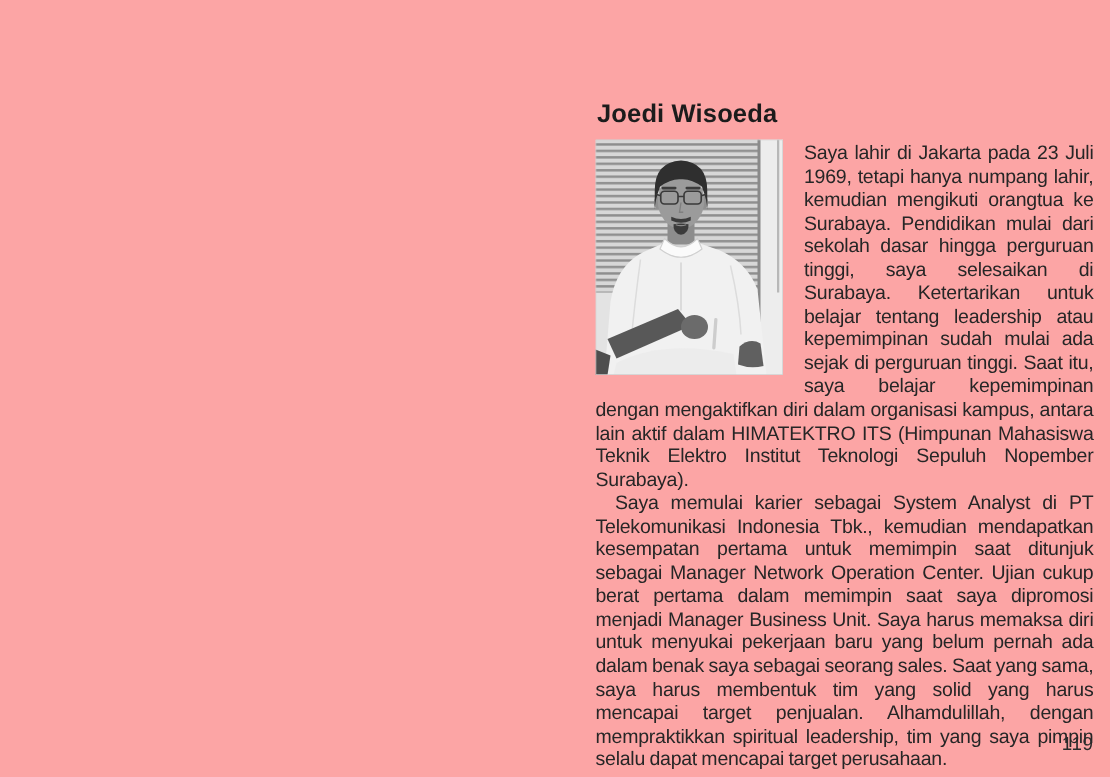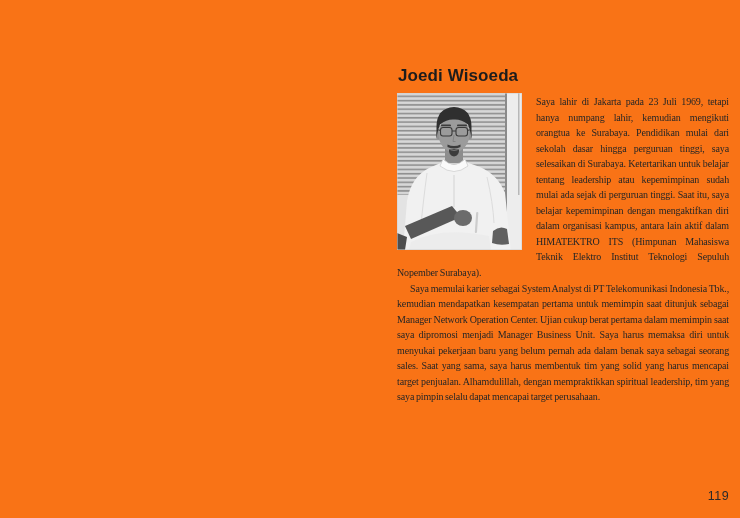--- a/index.html
+++ b/index.html
@@ -5,42 +5,41 @@
   * { margin: 0; padding: 0; box-sizing: border-box; }
   html, body { background: #ffffff; }
   body {
     width: 740px; height: 518px;
     font-family: "Liberation Sans", sans-serif;
     position: relative;
     overflow: hidden;
   }
   .scan-page {
     position: absolute; inset: 0;
-    background: #f97316;
+    background: #fca5a5;
   }
   .content {
     position: absolute;
     left: 397px; top: 66px; width: 332px;
   }
   .page-title {
     font-size: 17px;
     line-height: 20px;
     font-weight: 600;
     letter-spacing: 0.1px;
     color: #1c1c1c;
     margin: 0 0 8px 1px;
   }
   .body-text {
-    font-size: 10px;
+    font-size: 13px;
     line-height: 15.55px;
     color: #262626;
     text-align: justify;
     letter-spacing: -0.15px;
     word-spacing: -0.6px;
-    font-family: Liberation Serif, serif;
   }
   .portrait-photo {
     float: left;
     width: 125px; height: 157px;
     margin: -1px 14px 10px 0;
     line-height: 0;
   }
   .para { margin: 0; }
   .para.indented { text-indent: 13px; }
   .page-number {

